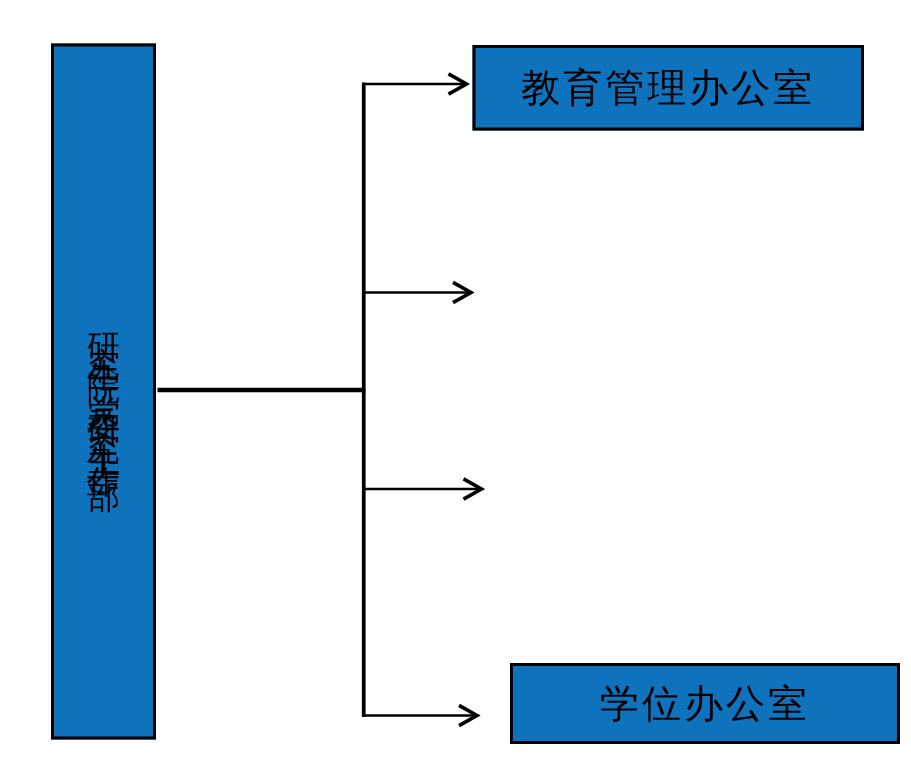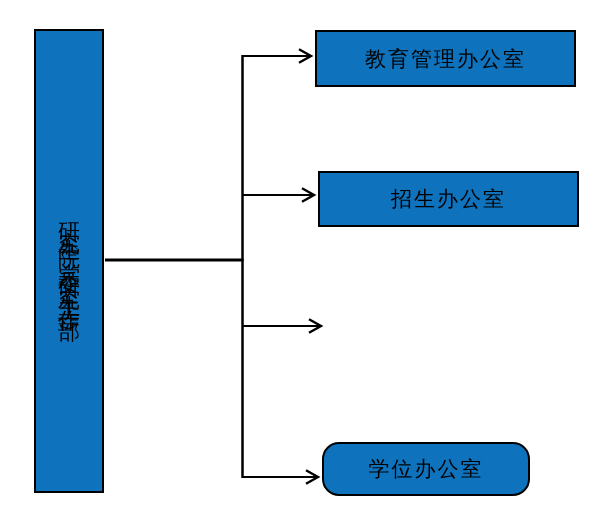--- a/index.html
+++ b/index.html
@@ -33,28 +33,28 @@
   }
   .root-box .vtext {
     writing-mode: vertical-rl;
     text-orientation: mixed;
     font-size: 22px;
     letter-spacing: 8px;
     line-height: 1;
     white-space: nowrap;
   }
   .child-box {
-    font-size: 21px;
+    font-size: 26px;
     letter-spacing: 2px;
     white-space: nowrap;
   }
   .child-box-1 { left: 315px; top: 30px;  width: 261px; height: 57px; }
   .child-box-2 { left: 318px; top: 171px; width: 261px; height: 56px; }
   .child-box-3 { left: 325px; top: 300px; width: 261px; height: 56px; }
-  .child-box-4 { left: 322px; top: 442px; width: 208px; height: 54px; border-radius: 17px; }
+  .child-box-4 { left: 340px; top: 442px; width: 260px; height: 54px; }
   .connector-layer {
     position: absolute;
     left: 0;
     top: 0;
     width: 607px;
     height: 515px;
     pointer-events: none;
   }
 </style>
 </head>
@@ -80,22 +80,19 @@
   </svg>
 
   <div class="org-box root-box">
     <span class="vtext">研究生院（党委研究生工作部）</span>
   </div>
 
   <div class="org-box child-box child-box-1">
     <span>教育管理办公室</span>
   </div>
 
-  <div class="org-box child-box child-box-2">
-    <span>招生办公室</span>
-  </div>
 
 
   <div class="org-box child-box child-box-4">
     <span>学位办公室</span>
   </div>
 
 </div>
 
 </body></html>

